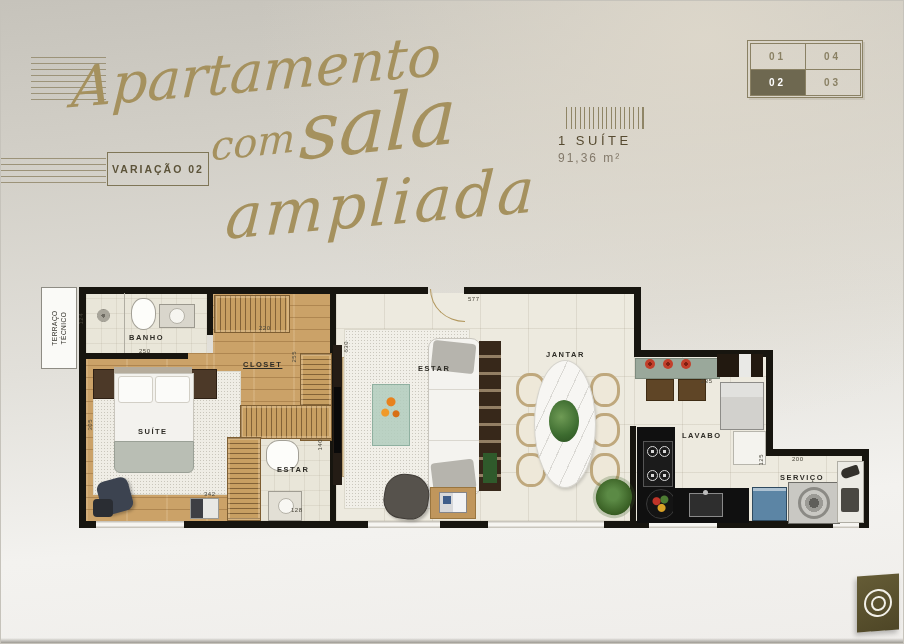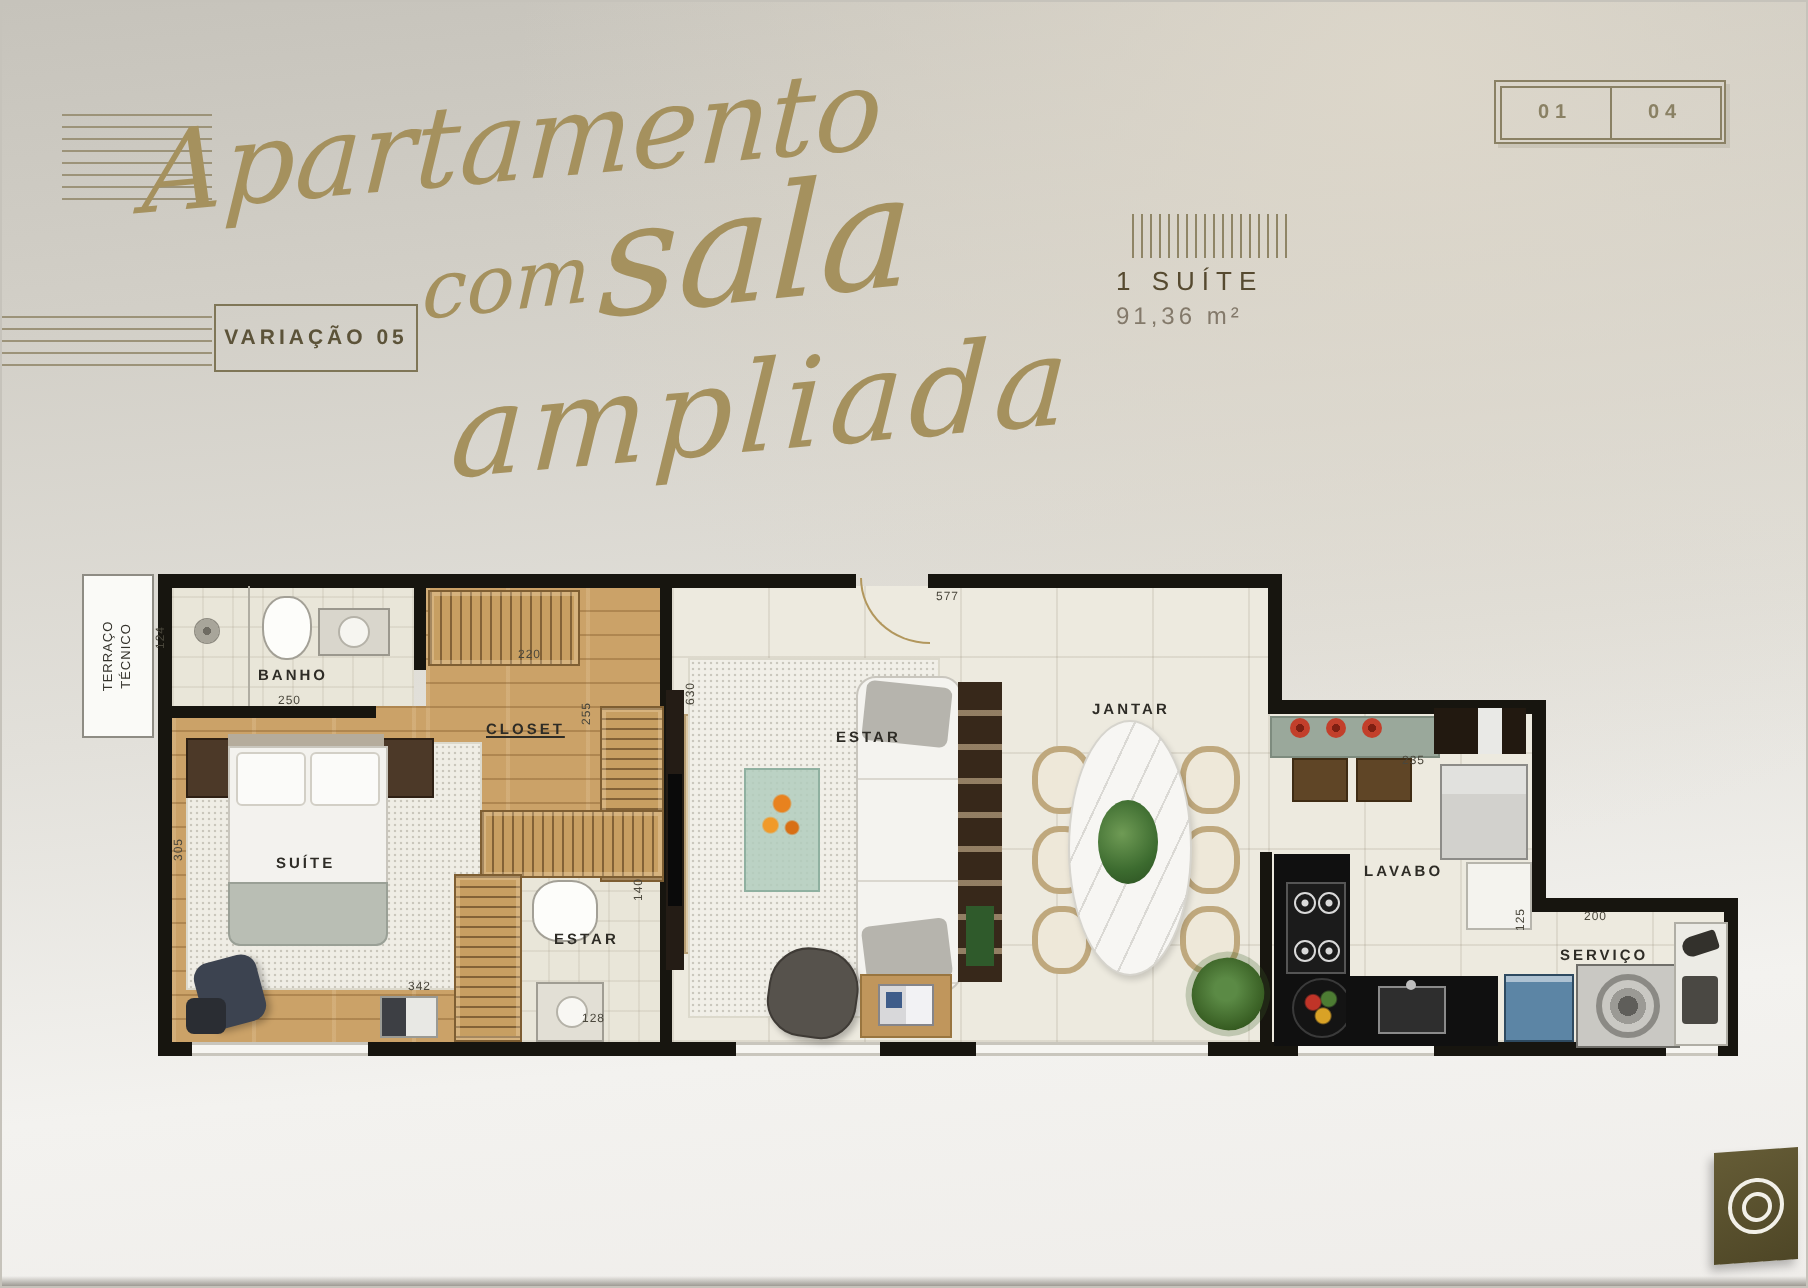--- a/index.html
+++ b/index.html
@@ -77,31 +77,35 @@
 
   <div class="hlines" style="left:30px;top:56px;width:75px;height:44px;"></div>
   <div class="hlines" style="left:0;top:157px;width:105px;height:30px;"></div>
   <div class="vlines" style="left:565px;top:106px;width:80px;height:22px;"></div>
 
   <div class="script t1">Apartamento</div>
   <div class="script t2a">com</div>
   <div class="script t2b">sala</div>
   <div class="script t3">ampliada</div>
 
-  <div class="variacao">VARIAÇÃO 05</div>
+  <div class="variacao">VARIAÇÃO 02</div>
 
   <div class="unit-info">
     <div class="unit-type">1 SUÍTE</div>
     <div class="unit-area">91,36 m²</div>
   </div>
 
   <div class="selector">
     <div class="selector-row">
       <div class="cell">01</div>
       <div class="cell">04</div>
+    </div>
+    <div class="selector-row">
+      <div class="cell active">02</div>
+      <div class="cell">03</div>
     </div>
   </div>
 
   <div class="abs bathfloor" style="left:85px;top:292px;width:121px;height:66px;"></div>
   <div class="abs wood" style="left:85px;top:352px;width:173px;height:168px;"></div>
   <div class="abs wood" style="left:212px;top:292px;width:117px;height:144px;"></div>
   <div class="abs bathfloor" style="left:258px;top:436px;width:71px;height:84px;"></div>
   <div class="abs tile" style="left:335px;top:292px;width:298px;height:228px;"></div>
   <div class="abs tile" style="left:633px;top:356px;width:132px;height:164px;"></div>
   <div class="abs tile" style="left:633px;top:455px;width:228px;height:65px;"></div>

